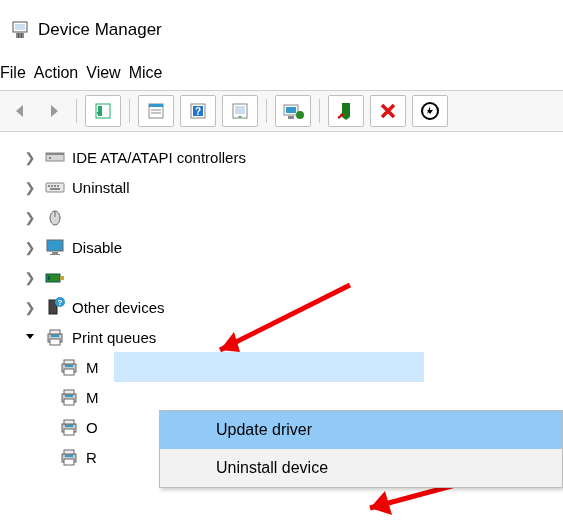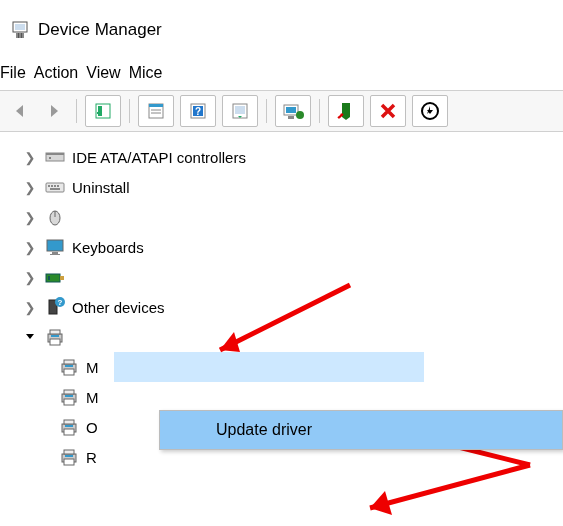--- a/index.html
+++ b/index.html
@@ -165,21 +165,21 @@
 
   <div class="row">
     <span class="caret">❯</span>
     <span class="dev-icon">
         <svg viewBox="0 0 22 22">
           <rect x="3" y="4" width="16" height="11" fill="#39c" stroke="#666"></rect>
           <rect x="8" y="16" width="6" height="2" fill="#888"></rect>
           <rect x="6" y="18" width="10" height="1" fill="#888"></rect>
         </svg>
       </span>
-    <span class="label">Keyboards</span>
+    <span class="label">Disable</span>
   </div>
 
   <div class="row">
     <span class="caret">❯</span>
     <span class="dev-icon">
         <svg viewBox="0 0 22 22">
           <rect x="2" y="8" width="14" height="8" fill="#2a8a2a" stroke="#155"></rect>
           <rect x="16" y="10" width="4" height="4" fill="#cca040"></rect>
           <rect x="4" y="10" width="2" height="4" fill="#155"></rect>
         </svg>
@@ -203,20 +203,21 @@
           <path d="M2 4l4 5 4-5z" fill="#000"></path>
         </svg></span>
     <span class="dev-icon">
         <svg viewBox="0 0 22 22">
           <rect x="4" y="8" width="14" height="8" fill="#ccc" stroke="#666"></rect>
           <rect x="6" y="4" width="10" height="4" fill="#eee" stroke="#666"></rect>
           <rect x="6" y="13" width="10" height="6" fill="#fff" stroke="#666"></rect>
           <rect x="7" y="9" width="8" height="2" fill="#39c"></rect>
         </svg>
       </span>
+    <span class="label">Print queues</span>
   </div>
 
   <div class="child">
     <div class="sel-row-wrap">
       <div class="sel-bg"></div>
       <div class="row">
         <span class="dev-icon">
             <svg viewBox="0 0 22 22">
               <rect x="4" y="8" width="14" height="8" fill="#ccc" stroke="#666"></rect>
               <rect x="6" y="4" width="10" height="4" fill="#eee" stroke="#666"></rect>
@@ -269,13 +270,14 @@
   </svg>
 <svg class="arrow" style="left:350px;top:410px" width="190" height="110">
     <line x1="180" y1="55" x2="20" y2="15" stroke="#e00" stroke-width="5"></line>
     <path d="M20 15l22-8-8 24z" fill="#e00"></path>
     <line x1="180" y1="55" x2="20" y2="98" stroke="#e00" stroke-width="5"></line>
     <path d="M20 98l22 7-7-24z" fill="#e00"></path>
   </svg>
 
 <div class="ctx">
   <div class="ctx-item hl">Update driver</div>
+  <div class="ctx-item">Uninstall device</div>
 </div>
 
 </body></html>

